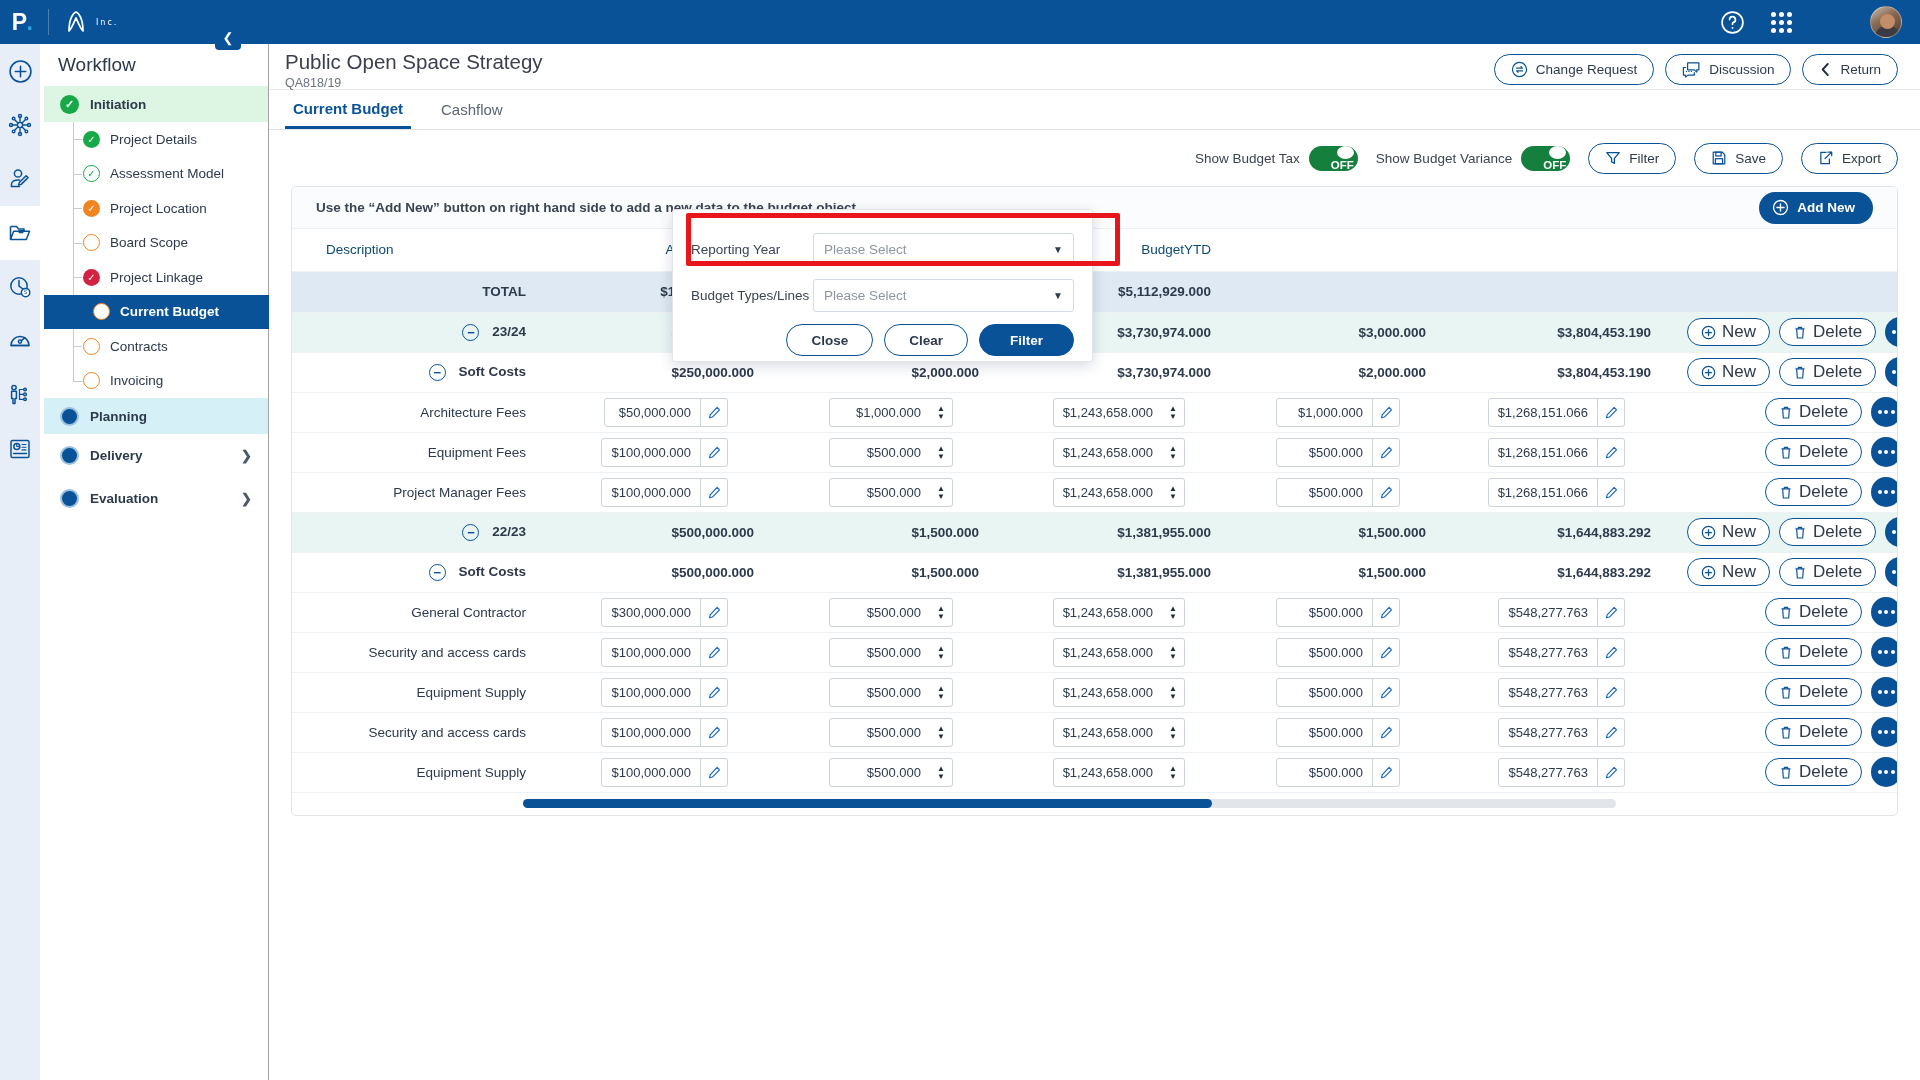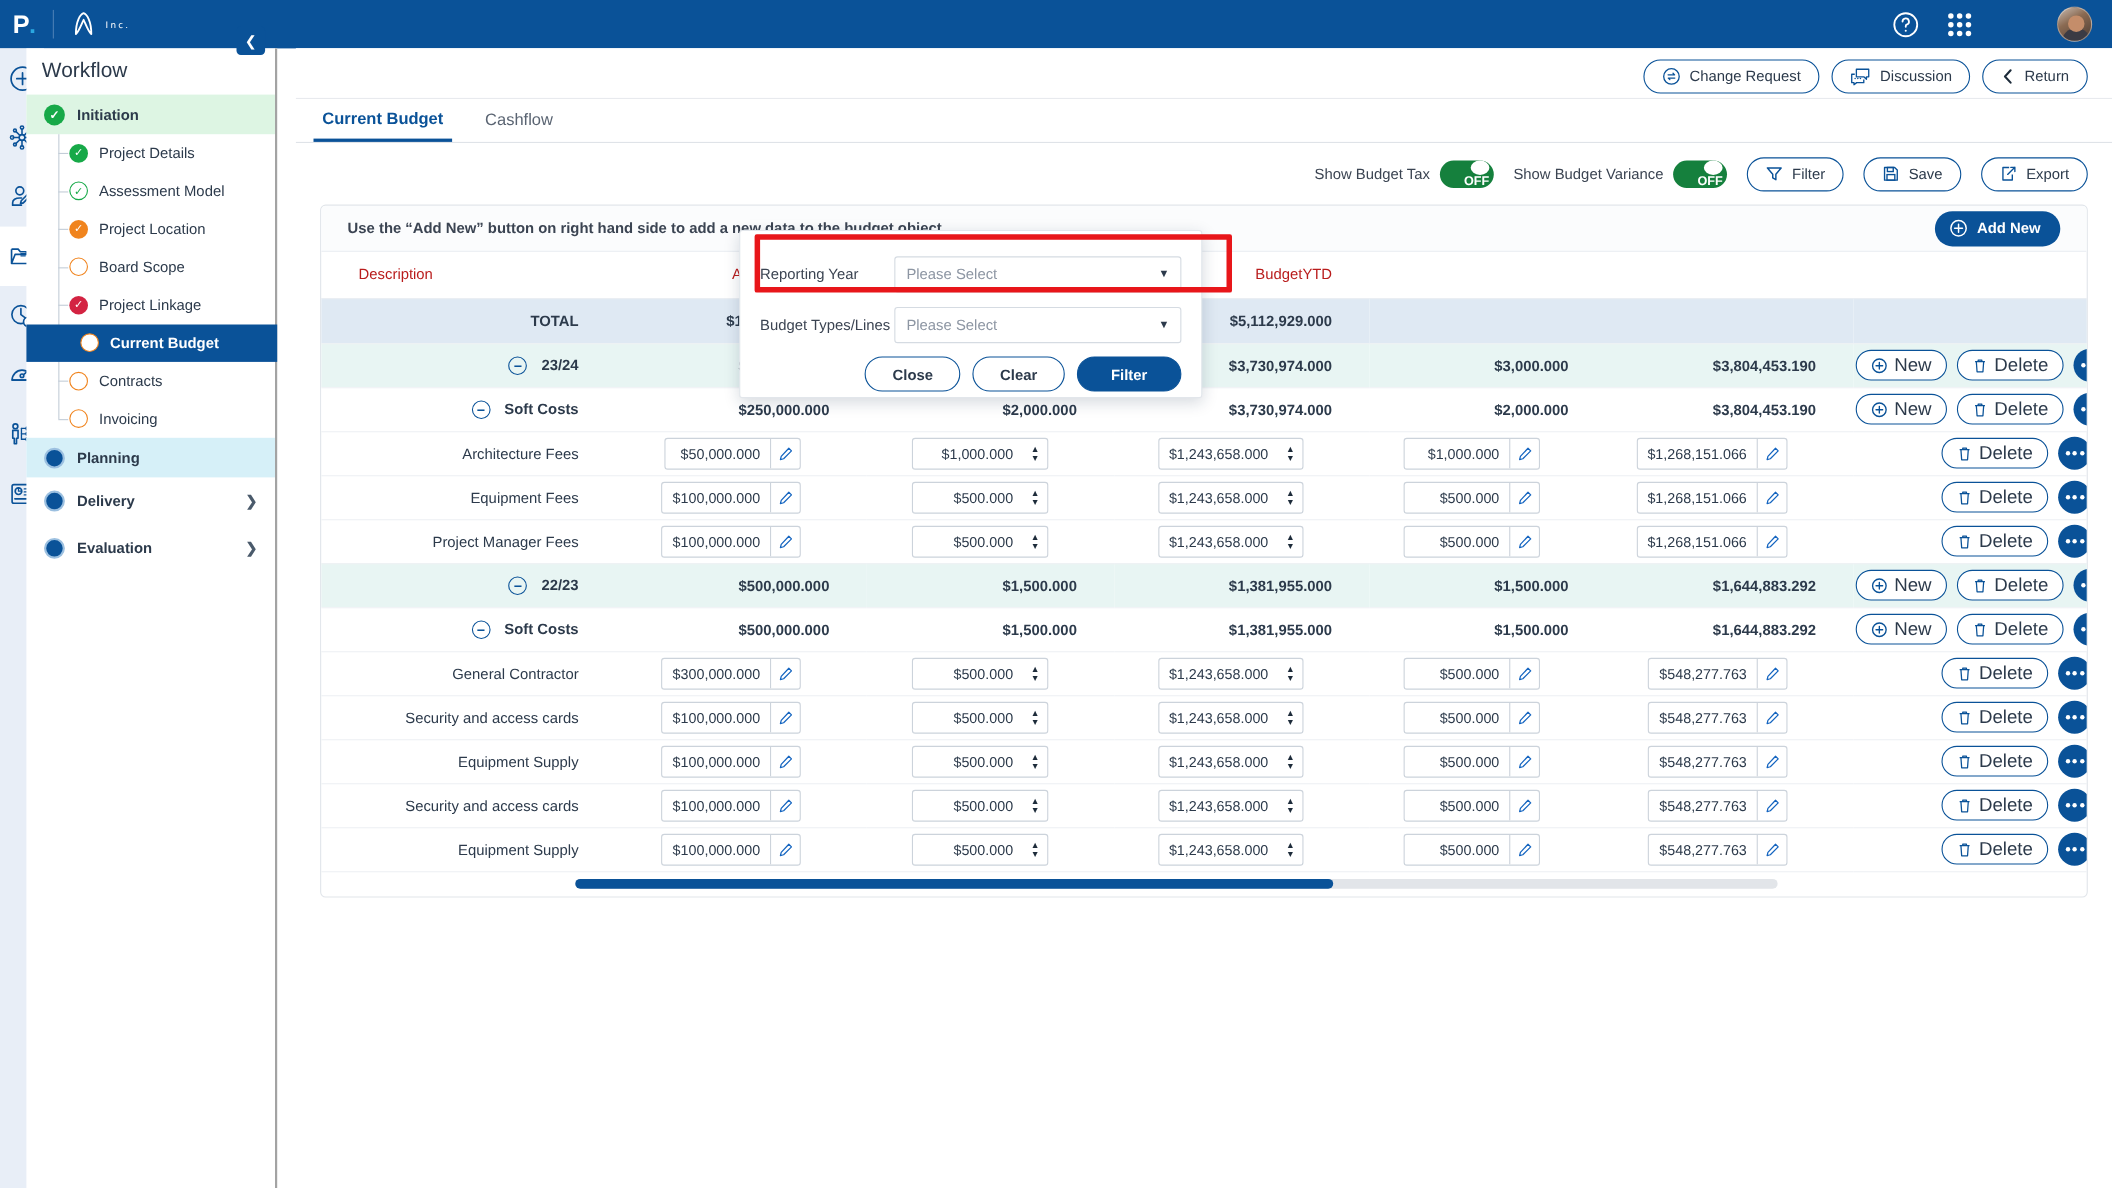--- a/index.html
+++ b/index.html
@@ -61,22 +61,22 @@
   }
   .rail-item {
     width: 40px; height: 54px; display: flex; align-items: center; justify-content: center;
     cursor: pointer; position: relative;
   }
   .rail-item.active { background: #ffffff; }
   .rail-item svg { display: block; }
 
   
   .sidebar {
-    position: absolute; top: 44px; left: 24px; width: 228px; height: 1036px;
-    background: #ffffff; border-right: 2px solid #a3a3a3;
+    position: absolute; top: 44px; left: 44px; width: 228px; height: 1036px;
+    background: #ffffff; border-right: 4px solid #a3a3a3;
   }
   .sidebar-header {
     height: 42px; display: flex; align-items: center; padding: 0 14px;
     font-size: 19px; color: #2c3a4b; font-weight: 500;
   }
   .collapse-btn {
     position: absolute; left: 215px; top: 24px; width: 26px; height: 26px;
     background: #0a5298; color: #fff; border-radius: 4px;
     display: flex; align-items: center; justify-content: center;
     font-size: 13px; cursor: pointer; z-index: 20;
@@ -191,21 +191,21 @@
     border-bottom: 1px solid #eceff3;
   }
   .addnew-btn {
     margin-left: auto; background: #0a5298; color: #fff; border: none;
     border-radius: 20px; height: 32px; padding: 0 18px 0 13px; font-size: 13.5px;
     font-weight: bold; display: flex; align-items: center; gap: 8px; cursor: pointer;
   }
 
   table { width: 100%; border-collapse: collapse; table-layout: fixed; }
   thead th {
-    height: 42px; font-size: 13.5px; color: #b91c1c; font-weight: 400;
+    height: 42px; font-size: 13.5px; color: #0c4a6e; font-weight: 400;
     border-bottom: 1px solid #eceff3; text-align: right; padding-right: 34px;
   }
   thead th.c-desc { text-align: left; padding-left: 34px; }
   thead th.c-act  { text-align: left; }
 
   tbody td {
     font-size: 13.5px; color: #2c3a4b; text-align: right; padding-right: 34px;
     border-bottom: 1px solid #eef1f4; height: 40px;
   }
   tbody td.c-desc { text-align: right; padding-left: 34px; }
@@ -470,20 +470,24 @@
     <span>Evaluation</span>
     <span class="chev">❯</span>
   </div>
 </div>
 
 <div class="collapse-btn">❮</div>
 
 <div class="main">
 
   <div class="page-head">
+    <div>
+      <div class="page-title">Public Open Space Strategy</div>
+      <div class="page-sub">QA818/19</div>
+    </div>
     <div class="head-actions">
       <button class="pill-btn">
         <svg width="17" height="17" viewBox="0 0 20 20" fill="none" stroke="#0a5298" stroke-width="1.4">
           <circle cx="10" cy="10" r="8.3"></circle>
           <path d="M6.4 8.3h7l-1.7-1.7M13.6 11.7h-7l1.7 1.7" stroke-linecap="round" stroke-linejoin="round"></path>
         </svg>
         <span>Change Request</span>
       </button>
       <button class="pill-btn">
         <svg width="19" height="17" viewBox="0 0 22 18" fill="none" stroke="#0a5298" stroke-width="1.4">

